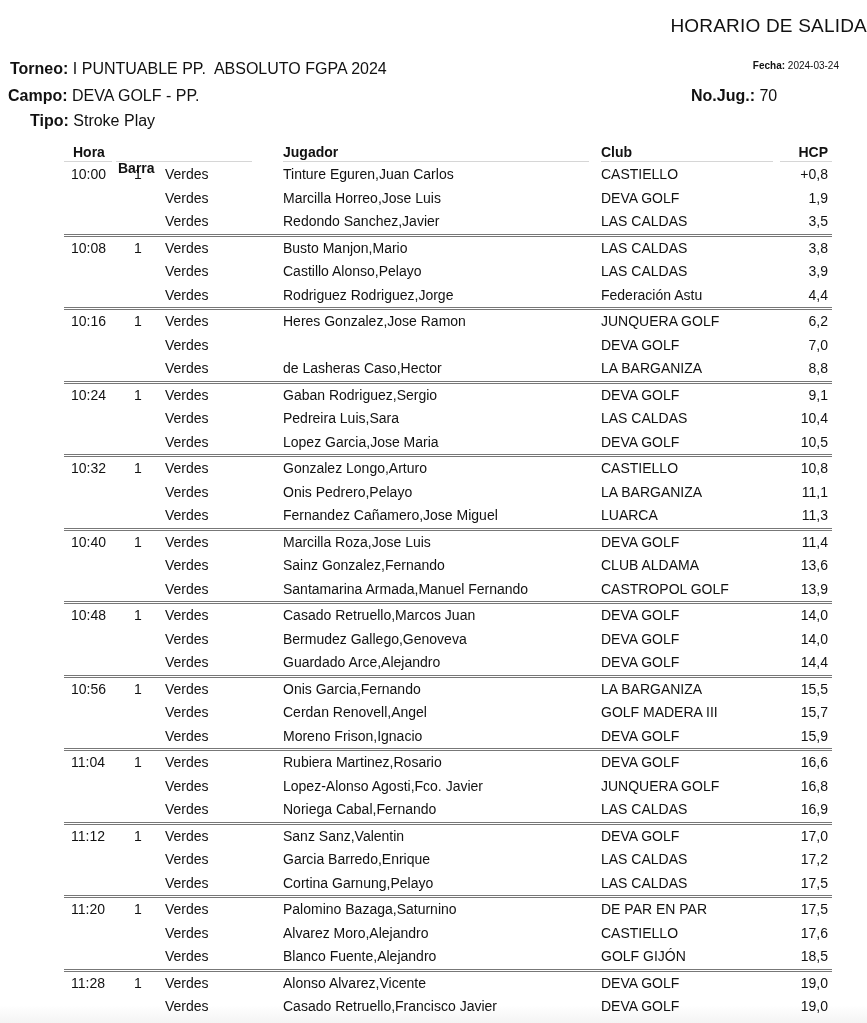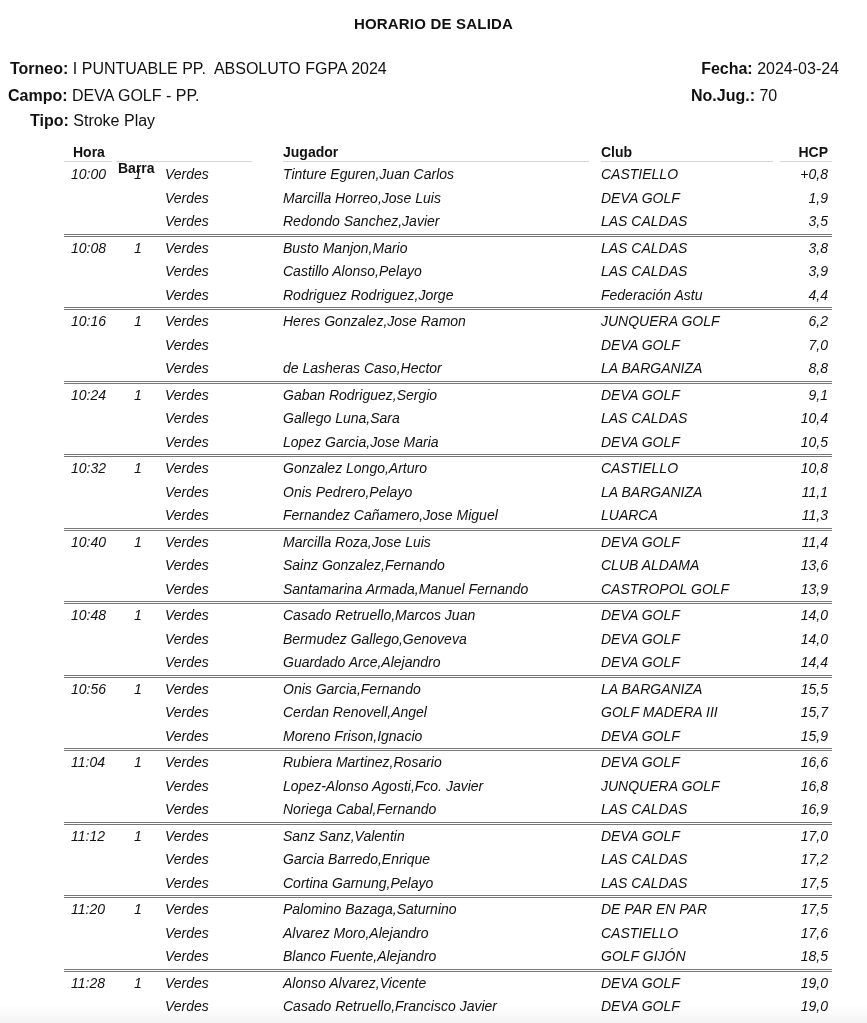--- a/index.html
+++ b/index.html
@@ -2,31 +2,31 @@
 <html><head>
 <meta charset="utf-8">
 <style>
   html, body { margin: 0; padding: 0; background: #ffffff; }
   body {
     width: 867px; height: 1023px; overflow: hidden; position: relative;
     font-family: "Liberation Sans", sans-serif; color: #111;
     background: linear-gradient(to bottom, #ffffff 0, #ffffff 1005px, #f4f4f4 1023px);
   }
   .title {
-    position: absolute; left: 0; right: 0; top: 15px; text-align: center;
-    font-size: 15px; font-weight: bold; letter-spacing: 0.2px;
+    position: absolute; left: 0; right: 0; top: 15px; text-align: right;
+    font-size: 19px; font-weight: normal; letter-spacing: 0.2px;
   }
   .meta-row { position: absolute; font-size: 16px; white-space: nowrap; }
   .meta-row b { font-weight: bold; }
-  .meta-right { position: absolute; font-size: 16px; white-space: nowrap; text-align: right; }
+  .meta-right { position: absolute; font-size: 10px; white-space: nowrap; text-align: right; }
   .tbl { position: absolute; left: 64px; top: 142px; width: 768px; font-size: 14px; }
   .hdr { position: relative; height: 21px; }
   .hdr span { position: absolute; top: 2px; font-weight: bold; }
   .hdr .uline { position: absolute; top: 19px; height: 1px; background: #d6d6d6; }
-  .group { position: relative; border-bottom: 4px solid #0ea5e9; border-bottom-style: double; border-bottom-width: 3px; border-bottom-color: #777; font-style: italic; }
+  .group { position: relative; border-bottom: 4px solid #0ea5e9; border-bottom-style: double; border-bottom-width: 3px; border-bottom-color: #777; }
   .row { position: relative; height: 23.5px; }
   .row span { position: absolute; top: 3px; white-space: nowrap; }
   .c-hora { left: 7px; }
   .c-barra { left: 70px; }
   .c-tee { left: 101px; }
   .c-name { left: 219px; }
   .c-club { left: 537px; }
   .c-hcp { right: 4px; text-align: right; }
 </style>
 </head>
@@ -138,21 +138,21 @@
         <div class="row">
           <span class="c-hora">10:24</span>
           <span class="c-barra">1</span>
           <span class="c-tee">Verdes</span>
           <span class="c-name">Gaban Rodriguez,Sergio</span>
           <span class="c-club">DEVA GOLF</span>
           <span class="c-hcp">9,1</span>
         </div>
         <div class="row">
           <span class="c-tee">Verdes</span>
-          <span class="c-name">Gallego Luna,Sara</span>
+          <span class="c-name">Pedreira Luis,Sara</span>
           <span class="c-club">LAS CALDAS</span>
           <span class="c-hcp">10,4</span>
         </div>
         <div class="row">
           <span class="c-tee">Verdes</span>
           <span class="c-name">Lopez Garcia,Jose Maria</span>
           <span class="c-club">DEVA GOLF</span>
           <span class="c-hcp">10,5</span>
         </div>
       </div>

